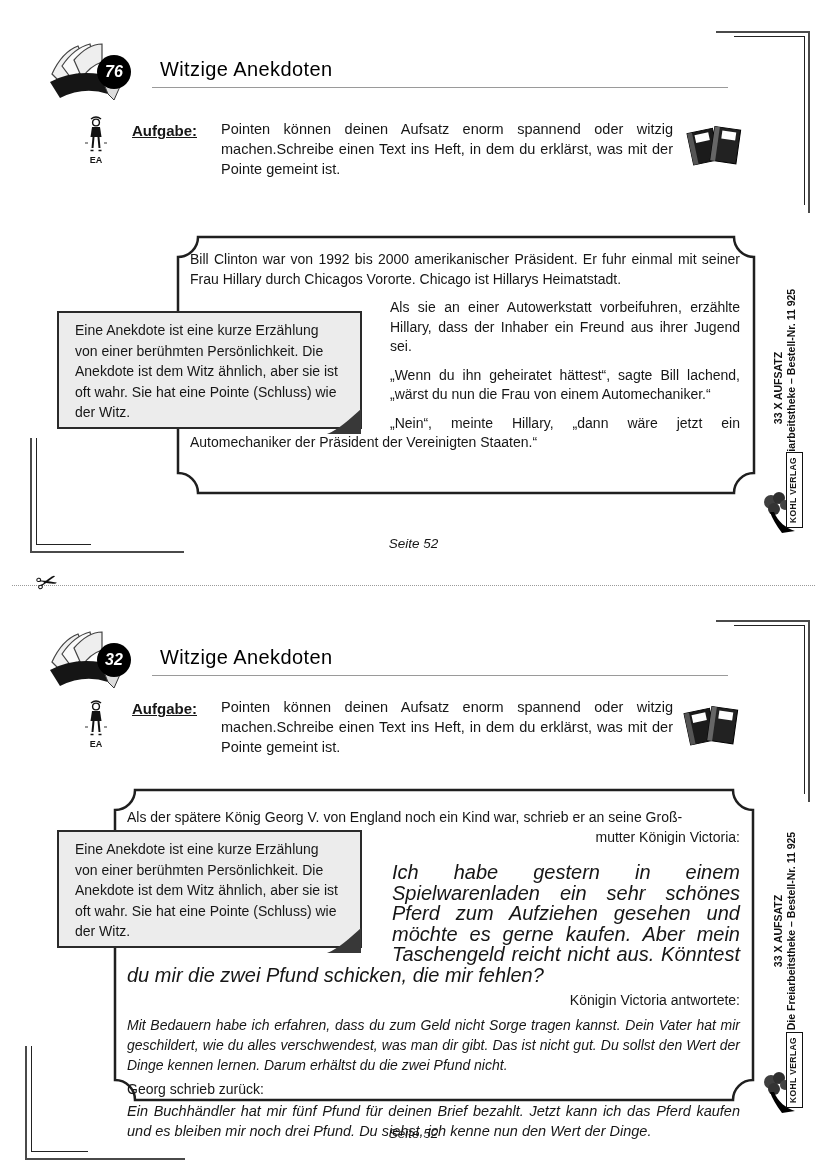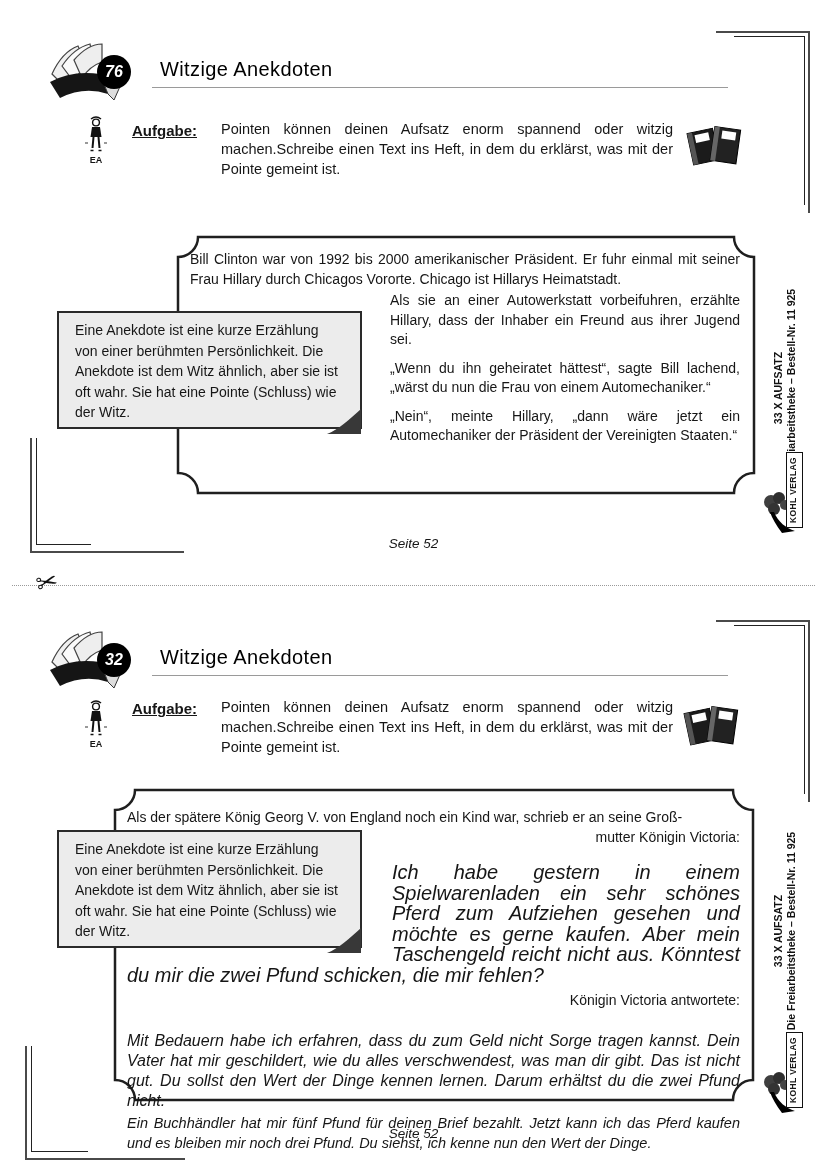--- a/index.html
+++ b/index.html
@@ -103,21 +103,21 @@
   <div class="abs callout" style="left:57px;top:311px;">
     <span>Eine Anekdote ist eine kurze Erzählung von einer berühmten Persönlichkeit. Die Anekdote ist dem Witz ähnlich, aber sie ist oft wahr. Sie hat eine Pointe (Schluss) wie der Witz.</span>
     <svg class="dogear" width="38" height="28" viewBox="0 0 38 28">
       <path d="M1 26 C12 22 24 11 35 1 L35 26 Z" fill="#383838"></path>
     </svg>
   </div>
 
   <div class="abs story z3" style="left:190px;top:250px;width:550px;">
     <p>Bill Clinton war von 1992 bis 2000 amerikanischer Präsident. Er fuhr einmal mit seiner Frau Hillary durch Chicagos Vororte. Chicago ist Hillarys Heimatstadt.</p>
     <div class="fl" style="width:200px;height:142px;"></div>
-    <p style="margin-top:2px;">Als sie an einer Autowerkstatt vorbeifuhren, erzählte Hillary, dass der Inhaber ein Freund aus ihrer Jugend sei.</p>
+    <p style="margin-top:9px;">Als sie an einer Autowerkstatt vorbeifuhren, erzählte Hillary, dass der Inhaber ein Freund aus ihrer Jugend sei.</p>
     <p style="margin-top:9px;">„Wenn du ihn geheiratet hättest“, sagte Bill lachend, „wärst du nun die Frau von einem Automechaniker.“</p>
     <p style="margin-top:9px;">„Nein“, meinte Hillary, „dann wäre jetzt ein Automechaniker der Präsident der Vereinigten Staaten.“</p>
   </div>
 
   <div class="abs mark-bl-outer" style="left:30px;top:438px;width:152px;height:113px;"></div>
   <div class="abs mark-bl-inner" style="left:36px;top:438px;width:54px;height:106px;"></div>
 
   <div class="abs side-wrap" style="left:740px;top:288px;">
     <div class="side-rot">
       <div>33 X AUFSATZ</div>
@@ -194,21 +194,22 @@
       <path d="M1 26 C12 22 24 11 35 1 L35 26 Z" fill="#383838"></path>
     </svg>
   </div>
 
   <div class="abs story z3" style="left:127px;top:808px;width:613px;">
     <p class="nowrap">Als der spätere König Georg V. von England noch ein Kind war, schrieb er an seine Groß-</p>
     <p class="ctr">mutter Königin Victoria:</p>
     <div class="fl" style="width:265px;height:104px;"></div>
     <p class="it" style="margin-top:15px;font-size:20px;line-height:20.5px;">Ich habe gestern in einem Spielwarenladen ein sehr schönes Pferd zum Aufziehen gesehen und möchte es gerne kaufen. Aber mein Taschengeld reicht nicht aus. Könntest du mir die zwei Pfund schicken, die mir fehlen?</p>
     <p class="ctr" style="margin-top:6px;">Königin Victoria antwortete:</p>
-    <p class="it" style="margin-top:20px;font-size:16px;line-height:20px;">Mit Bedauern habe ich erfahren, dass du zum Geld nicht Sorge tragen kannst. Dein Vater hat mir geschildert, wie du alles verschwendest, was man dir gibt. Das ist nicht gut. Du sollst den Wert der Dinge kennen lernen. Darum erhältst du die zwei Pfund nicht.</p>
+    <p class="it" style="margin-top:4px;font-size:14px;line-height:20px;">Mit Bedauern habe ich erfahren, dass du zum Geld nicht Sorge tragen kannst. Dein Vater hat mir geschildert, wie du alles verschwendest, was man dir gibt. Das ist nicht gut. Du sollst den Wert der Dinge kennen lernen. Darum erhältst du die zwei Pfund nicht.</p>
+    <p style="margin-top:5px;">Georg schrieb zurück:</p>
     <p class="it" style="margin-top:2px;font-size:14.5px;line-height:20px;">Ein Buchhändler hat mir fünf Pfund für deinen Brief bezahlt. Jetzt kann ich das Pferd kaufen und es bleiben mir noch drei Pfund. Du siehst, ich kenne nun den Wert der Dinge.</p>
   </div>
 
   <div class="abs mark-bl-outer" style="left:25px;top:1046px;width:158px;height:112px;"></div>
   <div class="abs mark-bl-inner" style="left:31px;top:1046px;width:56px;height:105px;"></div>
 
   <div class="abs side-wrap" style="left:740px;top:831px;">
     <div class="side-rot">
       <div>33 X AUFSATZ</div>
       <div>Die Freiarbeitstheke  –  Bestell-Nr. 11 925</div>

